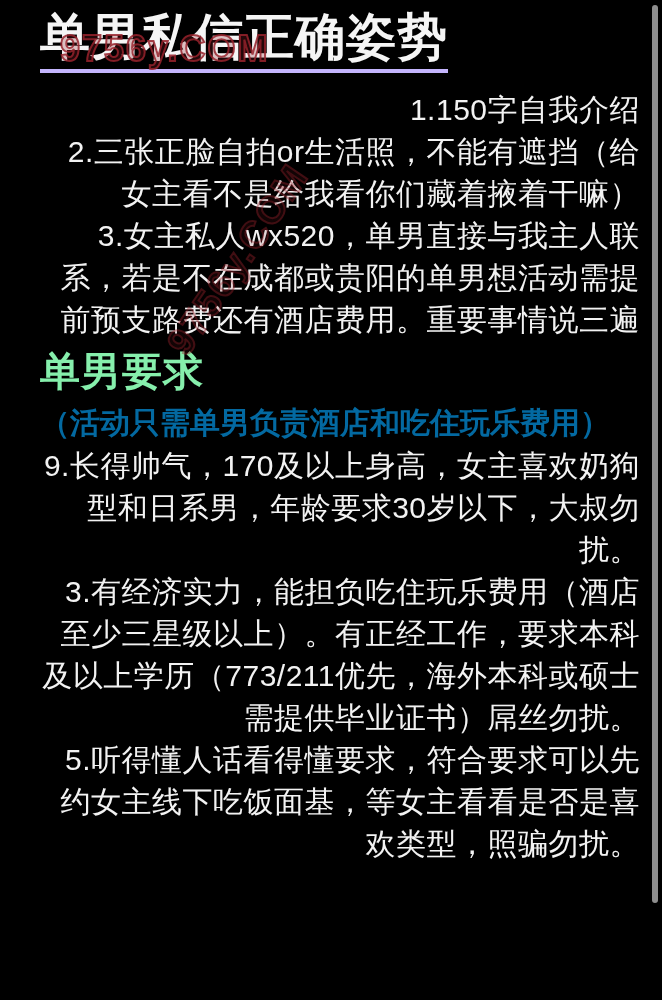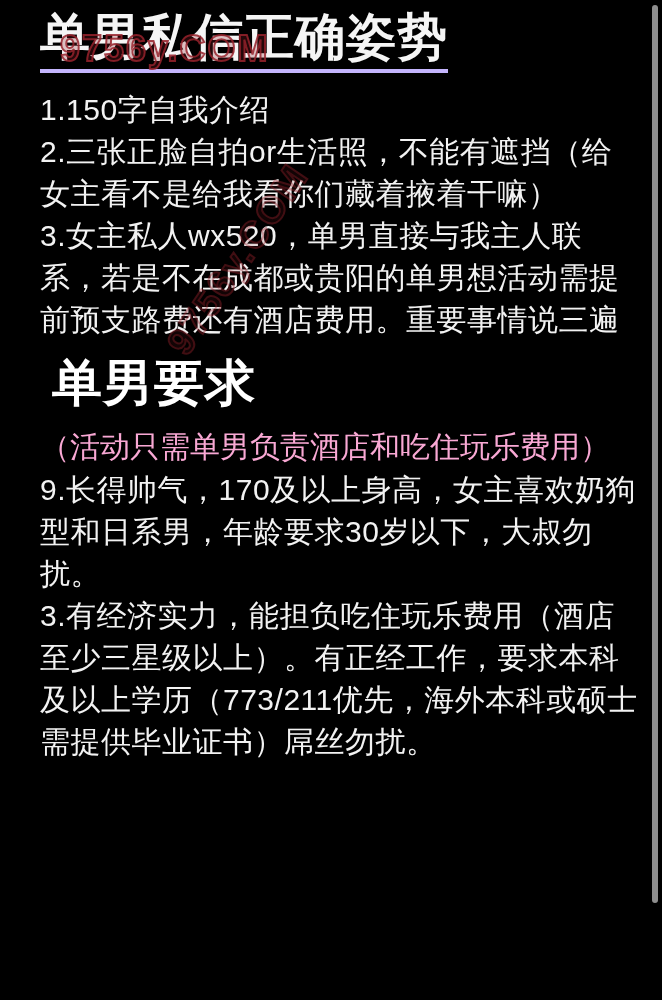--- a/index.html
+++ b/index.html
@@ -35,35 +35,36 @@
     white-space: pre-wrap;
   }
   .para {
     font-size: 30px;
     line-height: 42px;
     font-weight: 400;
     color: #f2f2f2;
     margin: 0;
     white-space: pre-wrap;
     letter-spacing: 0.5px;
+    text-align: right;
   }
   .heading2 {
-    font-size: 50px;
+    font-size: 40px;
     font-weight: 700;
     line-height: 60px;
-    color: #ffffff;
-    margin: 12px;
+    color: #86efac;
+    margin: 0;
     letter-spacing: 1px;
     white-space: pre-wrap;
   }
   .subheading {
     font-size: 30px;
     line-height: 44px;
-    font-weight: 400;
-    color: #f9a8d4;
+    font-weight: 700;
+    color: #0369a1;
     margin: 0;
     white-space: pre-wrap;
   }
   .watermark {
     position: absolute;
     font-weight: 700;
     font-size: 36px;
     letter-spacing: 2px;
     color: rgba(145, 32, 40, 0.25);
     -webkit-text-stroke: 2px rgba(150, 34, 44, 0.85);
@@ -109,20 +110,23 @@
     <h2 class="heading2">单男要求</h2>
     <p class="subheading">（活动只需单男负责酒店和吃住玩乐费用）</p>
 
     <p class="para">9.长得帅气，170及以上身高，女主喜欢奶狗
 型和日系男，年龄要求30岁以下，大叔勿
 扰。</p>
     <p class="para">3.有经济实力，能担负吃住玩乐费用（酒店
 至少三星级以上）。有正经工作，要求本科
 及以上学历（773/211优先，海外本科或硕士
 需提供毕业证书）屌丝勿扰。</p>
+    <p class="para">5.听得懂人话看得懂要求，符合要求可以先
+约女主线下吃饭面基，等女主看看是否是喜
+欢类型，照骗勿扰。</p>
   </div>
 
   <div class="watermark top">9756y.COM</div>
   <div class="watermark diagonal">9756y.COM</div>
 
   <div class="scrollbar"></div>
 
 </div>
 
 </body></html>

